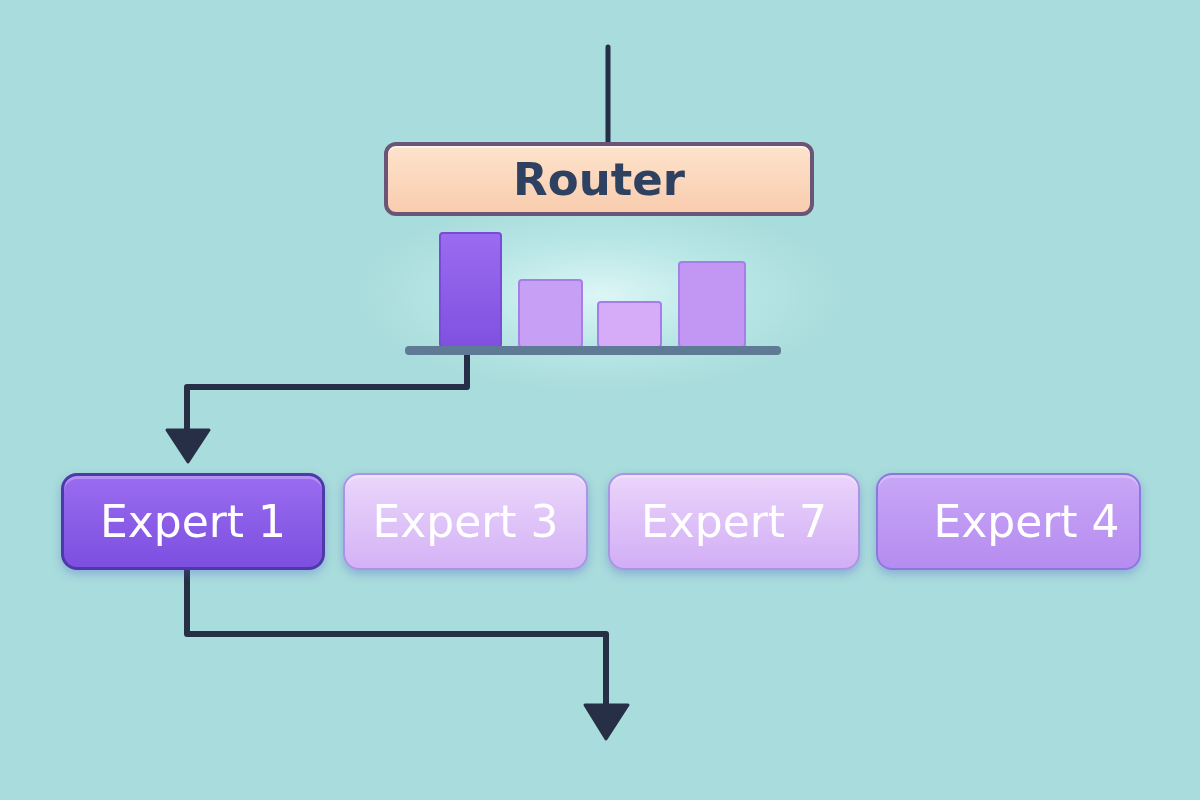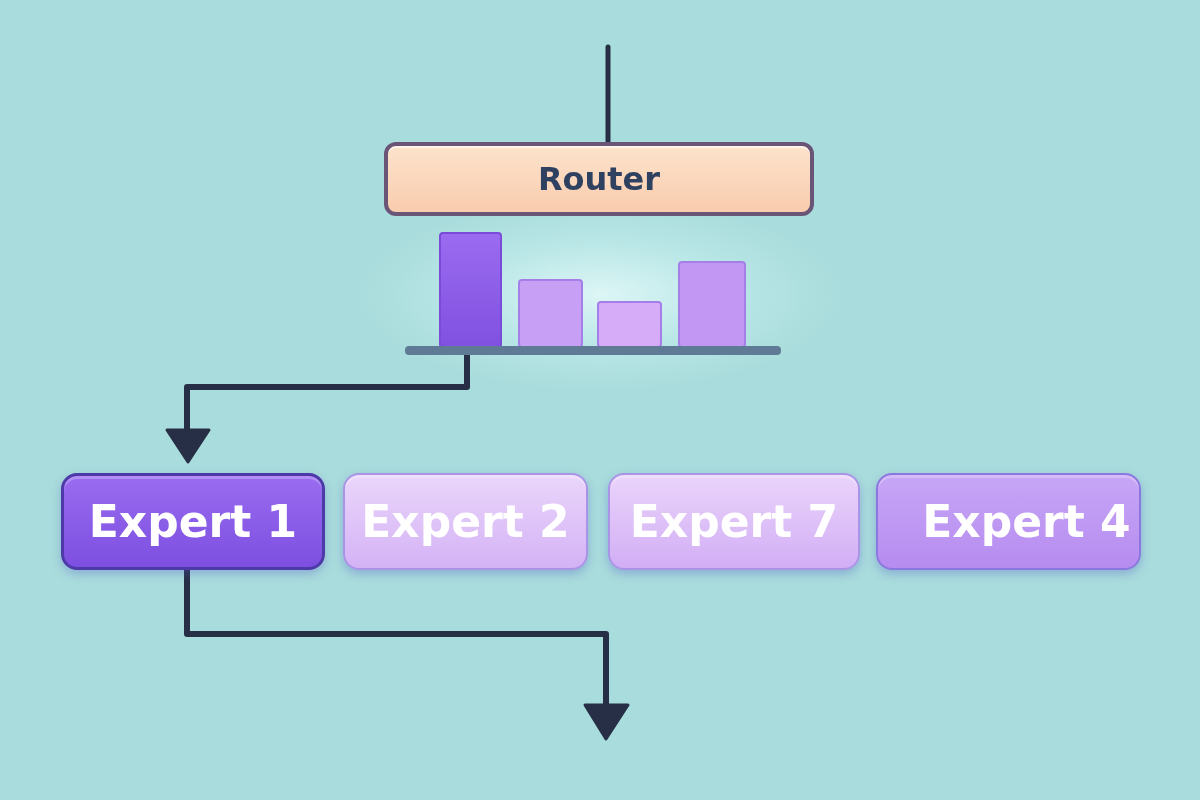--- a/index.html
+++ b/index.html
@@ -13,28 +13,28 @@
     position:absolute; left:360px; top:200px; width:480px; height:190px;
     background:radial-gradient(ellipse at center, rgba(230,250,250,0.85) 0%, rgba(200,240,240,0.5) 40%, rgba(169,220,220,0) 72%);
   }
   svg.wires { position:absolute; left:0; top:0; }
   .router {
     position:absolute; left:384px; top:142px; width:430px; height:74px;
     box-sizing:border-box;
     border:4px solid #6a5576; border-radius:12px;
     background:linear-gradient(#fde3cc, #f9ccae);
     display:flex; align-items:center; justify-content:center;
-    color:#2e4160; font-weight:bold; font-size:32px;
+    color:#2e4160; font-weight:bold; font-size:45px;
     box-shadow:inset 0 2px 0 rgba(255,255,255,0.6);
   }
   .expert {
     position:absolute; top:473px; height:97px;
     box-sizing:border-box; border-radius:16px;
     display:flex; align-items:center; justify-content:center;
-    color:#ffffff; font-weight:bold; font-size:44px;
+    color:#ffffff; font-weight:normal; font-size:44px;
     box-shadow:0 4px 10px rgba(80,90,200,0.35), inset 0 3px 0 rgba(255,255,255,0.25);
   }
   .e1 { left:61px; width:264px; background:linear-gradient(#9a6cf0,#7c4fe0); border:3px solid #4d3aa8; }
   .e2 { left:343px; width:245px; background:linear-gradient(#ead6fb,#d4b2f5); border:2px solid #a994e6; }
   .e3 { left:608px; width:252px; background:linear-gradient(#ead4fb,#d2aef5); border:2px solid #a994e6; }
   .e4 { left:876px; width:265px; background:linear-gradient(#c7a6f6,#b68cf0); border:2px solid #8a78df;padding-left:36px; }
 </style>
 </head>
 <body>
 
@@ -70,20 +70,20 @@
 </svg>
 
 <div class="router">
   <span>Router</span>
 </div>
 
 <div class="expert e1">
   <span>Expert 1</span>
 </div>
 <div class="expert e2">
-  <span>Expert 2</span>
+  <span>Expert 3</span>
 </div>
 <div class="expert e3">
   <span>Expert 7</span>
 </div>
 <div class="expert e4">
   <span>Expert 4</span>
 </div>
 
 </body></html>

